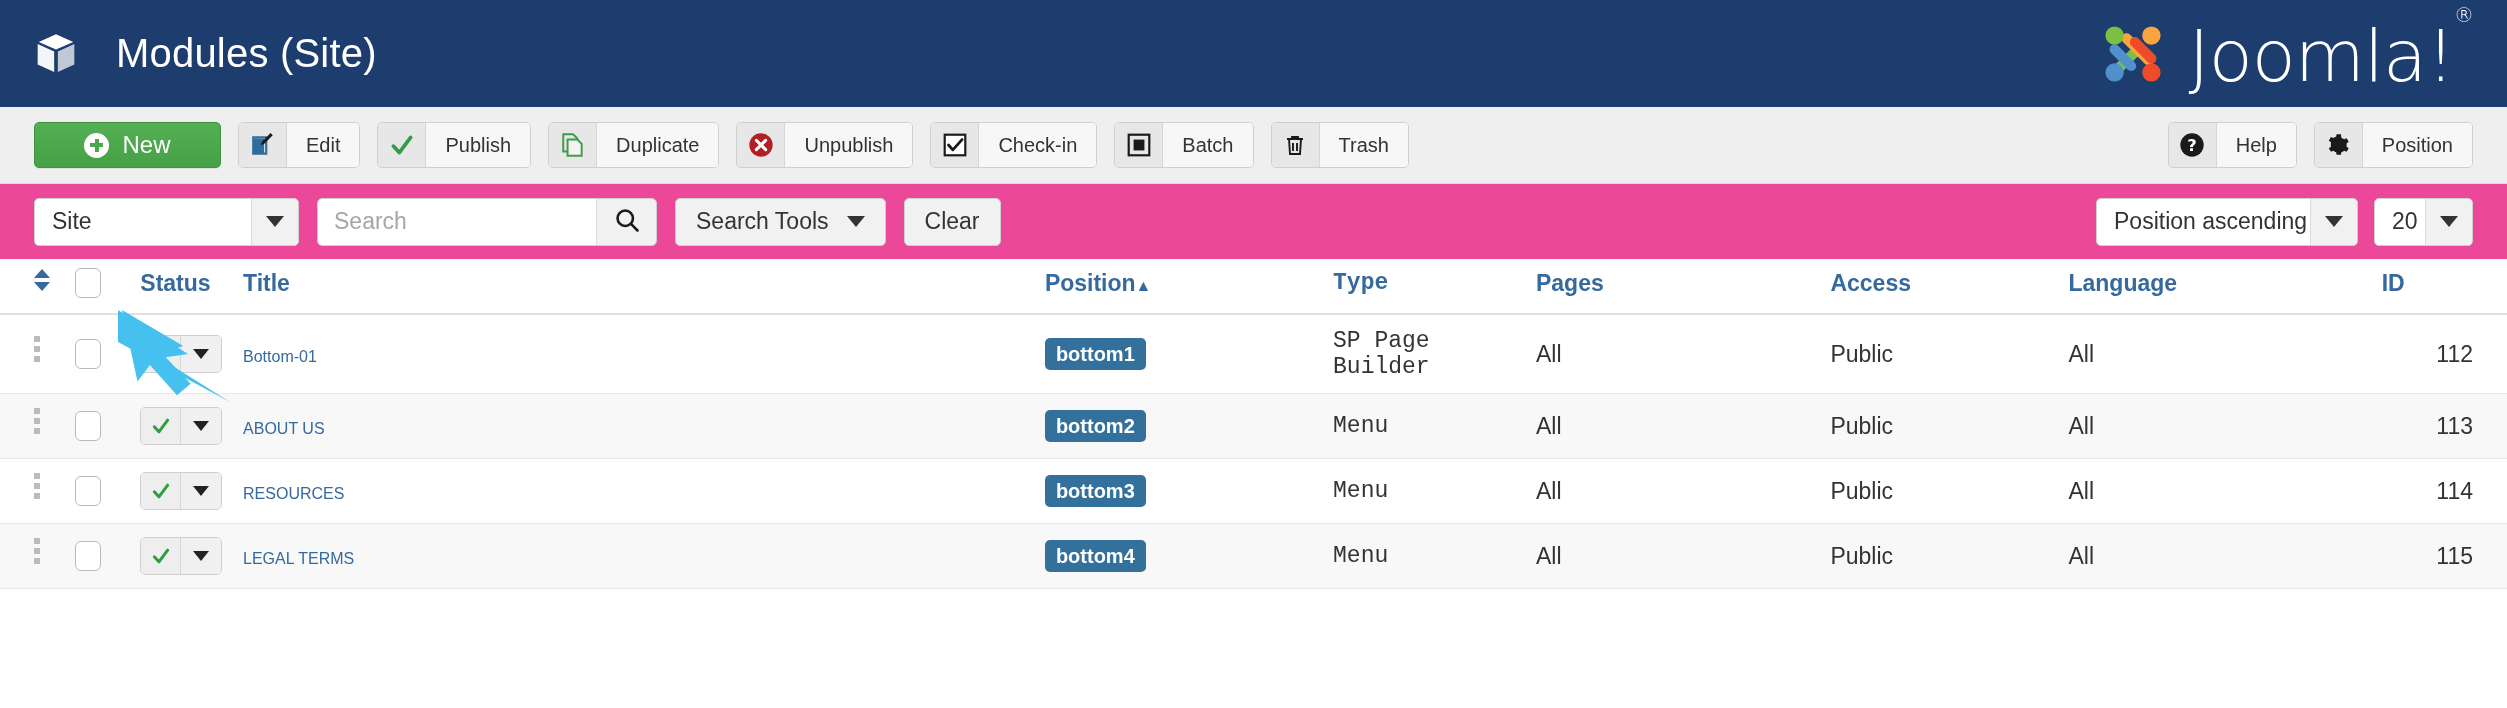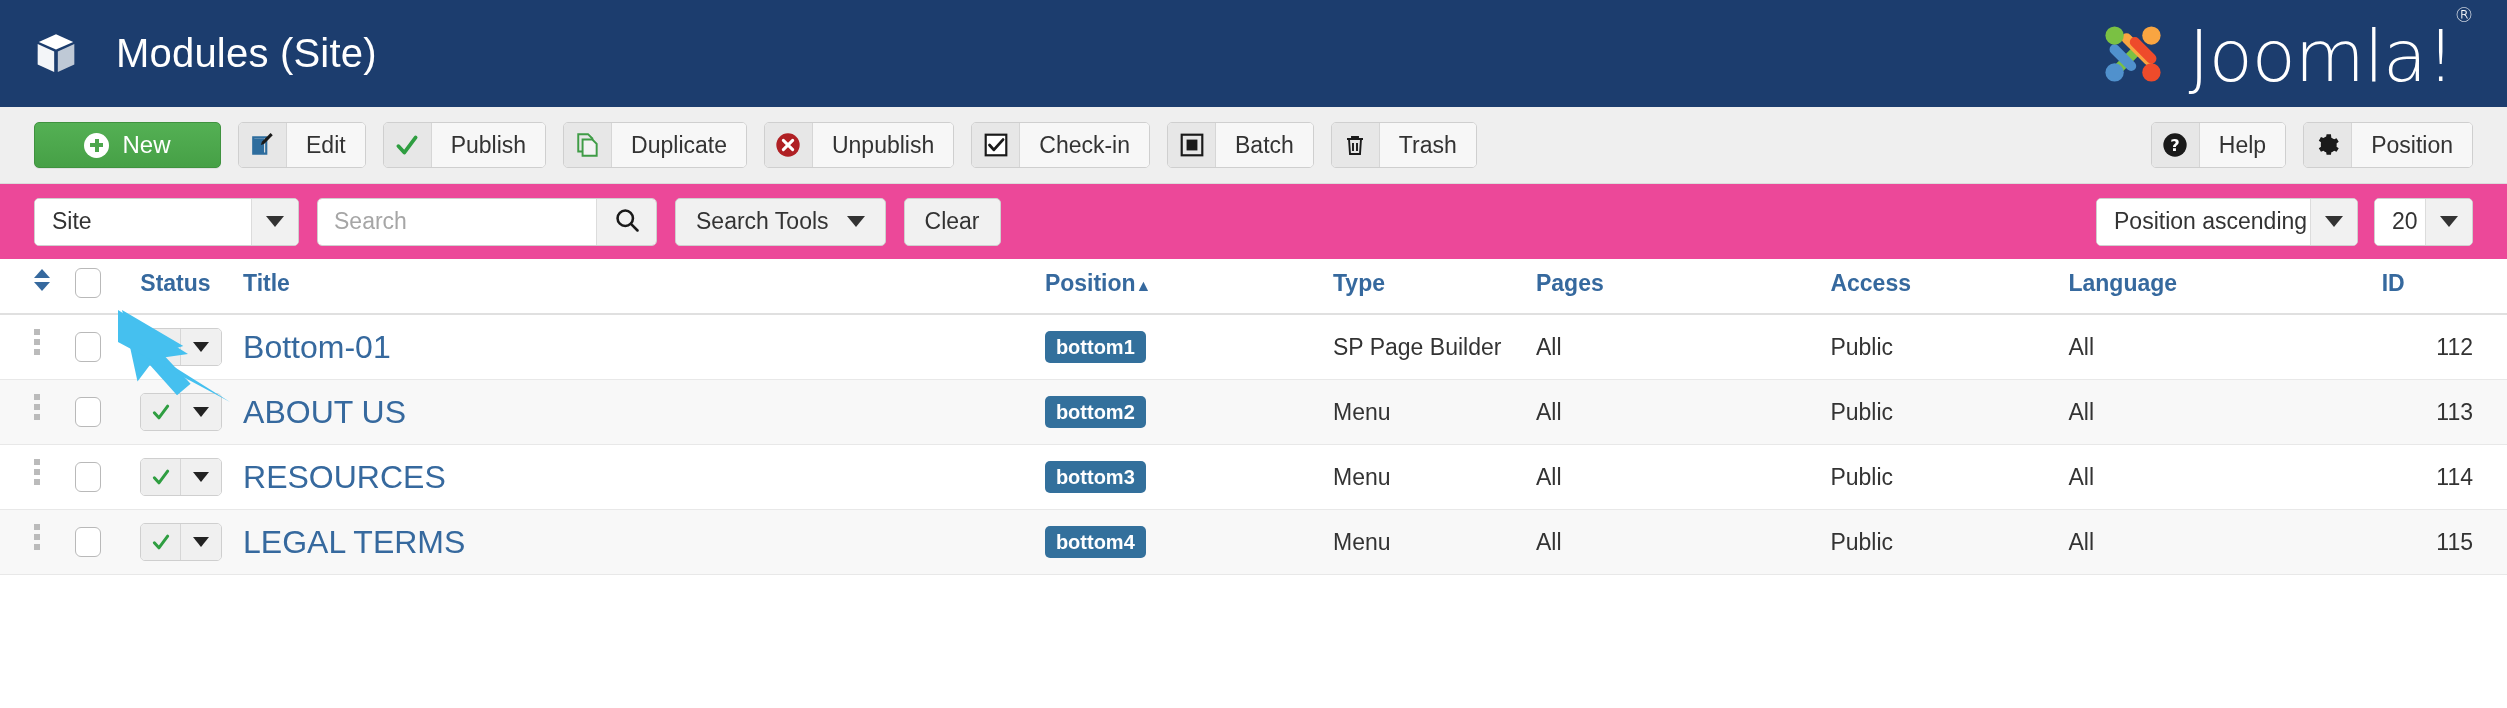--- a/index.html
+++ b/index.html
@@ -98,21 +98,21 @@
   }
   .btn-split .bicon {
     width: 48px;
     background: #e7e7e7;
     border-right: 1px solid #d6d6d6;
     display: flex; align-items: center; justify-content: center;
   }
   .btn-split .blabel {
     display: flex; align-items: center;
     padding: 0 19px;
-    font-size: 23px;
+    font-size: 20px;
     color: #333;
     background: #f7f7f7;
     white-space: nowrap;
   }
 
   
   .filterbar {
     height: 75px;
     background: #ec4899;
     display: flex;
@@ -211,21 +211,21 @@
     border-bottom: 1px solid #e8e8e8;
     height: 50px;
     vertical-align: middle;
   }
   tr.alt td { background: #f8f8f8; }
   .c-ord   { width: 60px;  padding-left: 34px !important; }
   .c-check { width: 52px; }
   .c-state { width: 82px; }
   .c-title { width: 640px; }
   .c-pos   { width: 230px; }
-  .c-type  { width: 162px; }
+  .c-type  { width: 162px; font-family: Liberation Mono, monospace; }
   .c-pages { width: 235px; }
   .c-access{ width: 190px; }
   .c-lang  { width: 250px; }
   .c-id    { width: 100px; text-align: right; padding-right: 34px !important; }
   th.c-id  { text-align: right; padding-right: 34px !important; }
   th.c-ord { padding-left: 34px !important; }
 
   .sort-updown { display: inline-block; width: 16px; height: 26px; position: relative; }
   .sort-updown::before, .sort-updown::after {
     content: ""; position: absolute; left: 0;
@@ -267,21 +267,21 @@
     width: 40px; background: #f0f0f0;
     display: flex; align-items: center; justify-content: center;
   }
   .caret-sm {
     width: 0; height: 0;
     border-left: 8px solid transparent;
     border-right: 8px solid transparent;
     border-top: 10px solid #222;
   }
 
-  .title-link { color: #36699e; text-decoration: none; font-size: 32px; cursor: pointer; }
+  .title-link { color: #36699e; text-decoration: none; font-size: 16px; cursor: pointer; }
   .badge-pos {
     display: inline-block;
     background: #33709c;
     color: #fff;
     font-size: 20px;
     font-weight: bold;
     padding: 6px 11px;
     border-radius: 5px;
     line-height: 1;
   }

